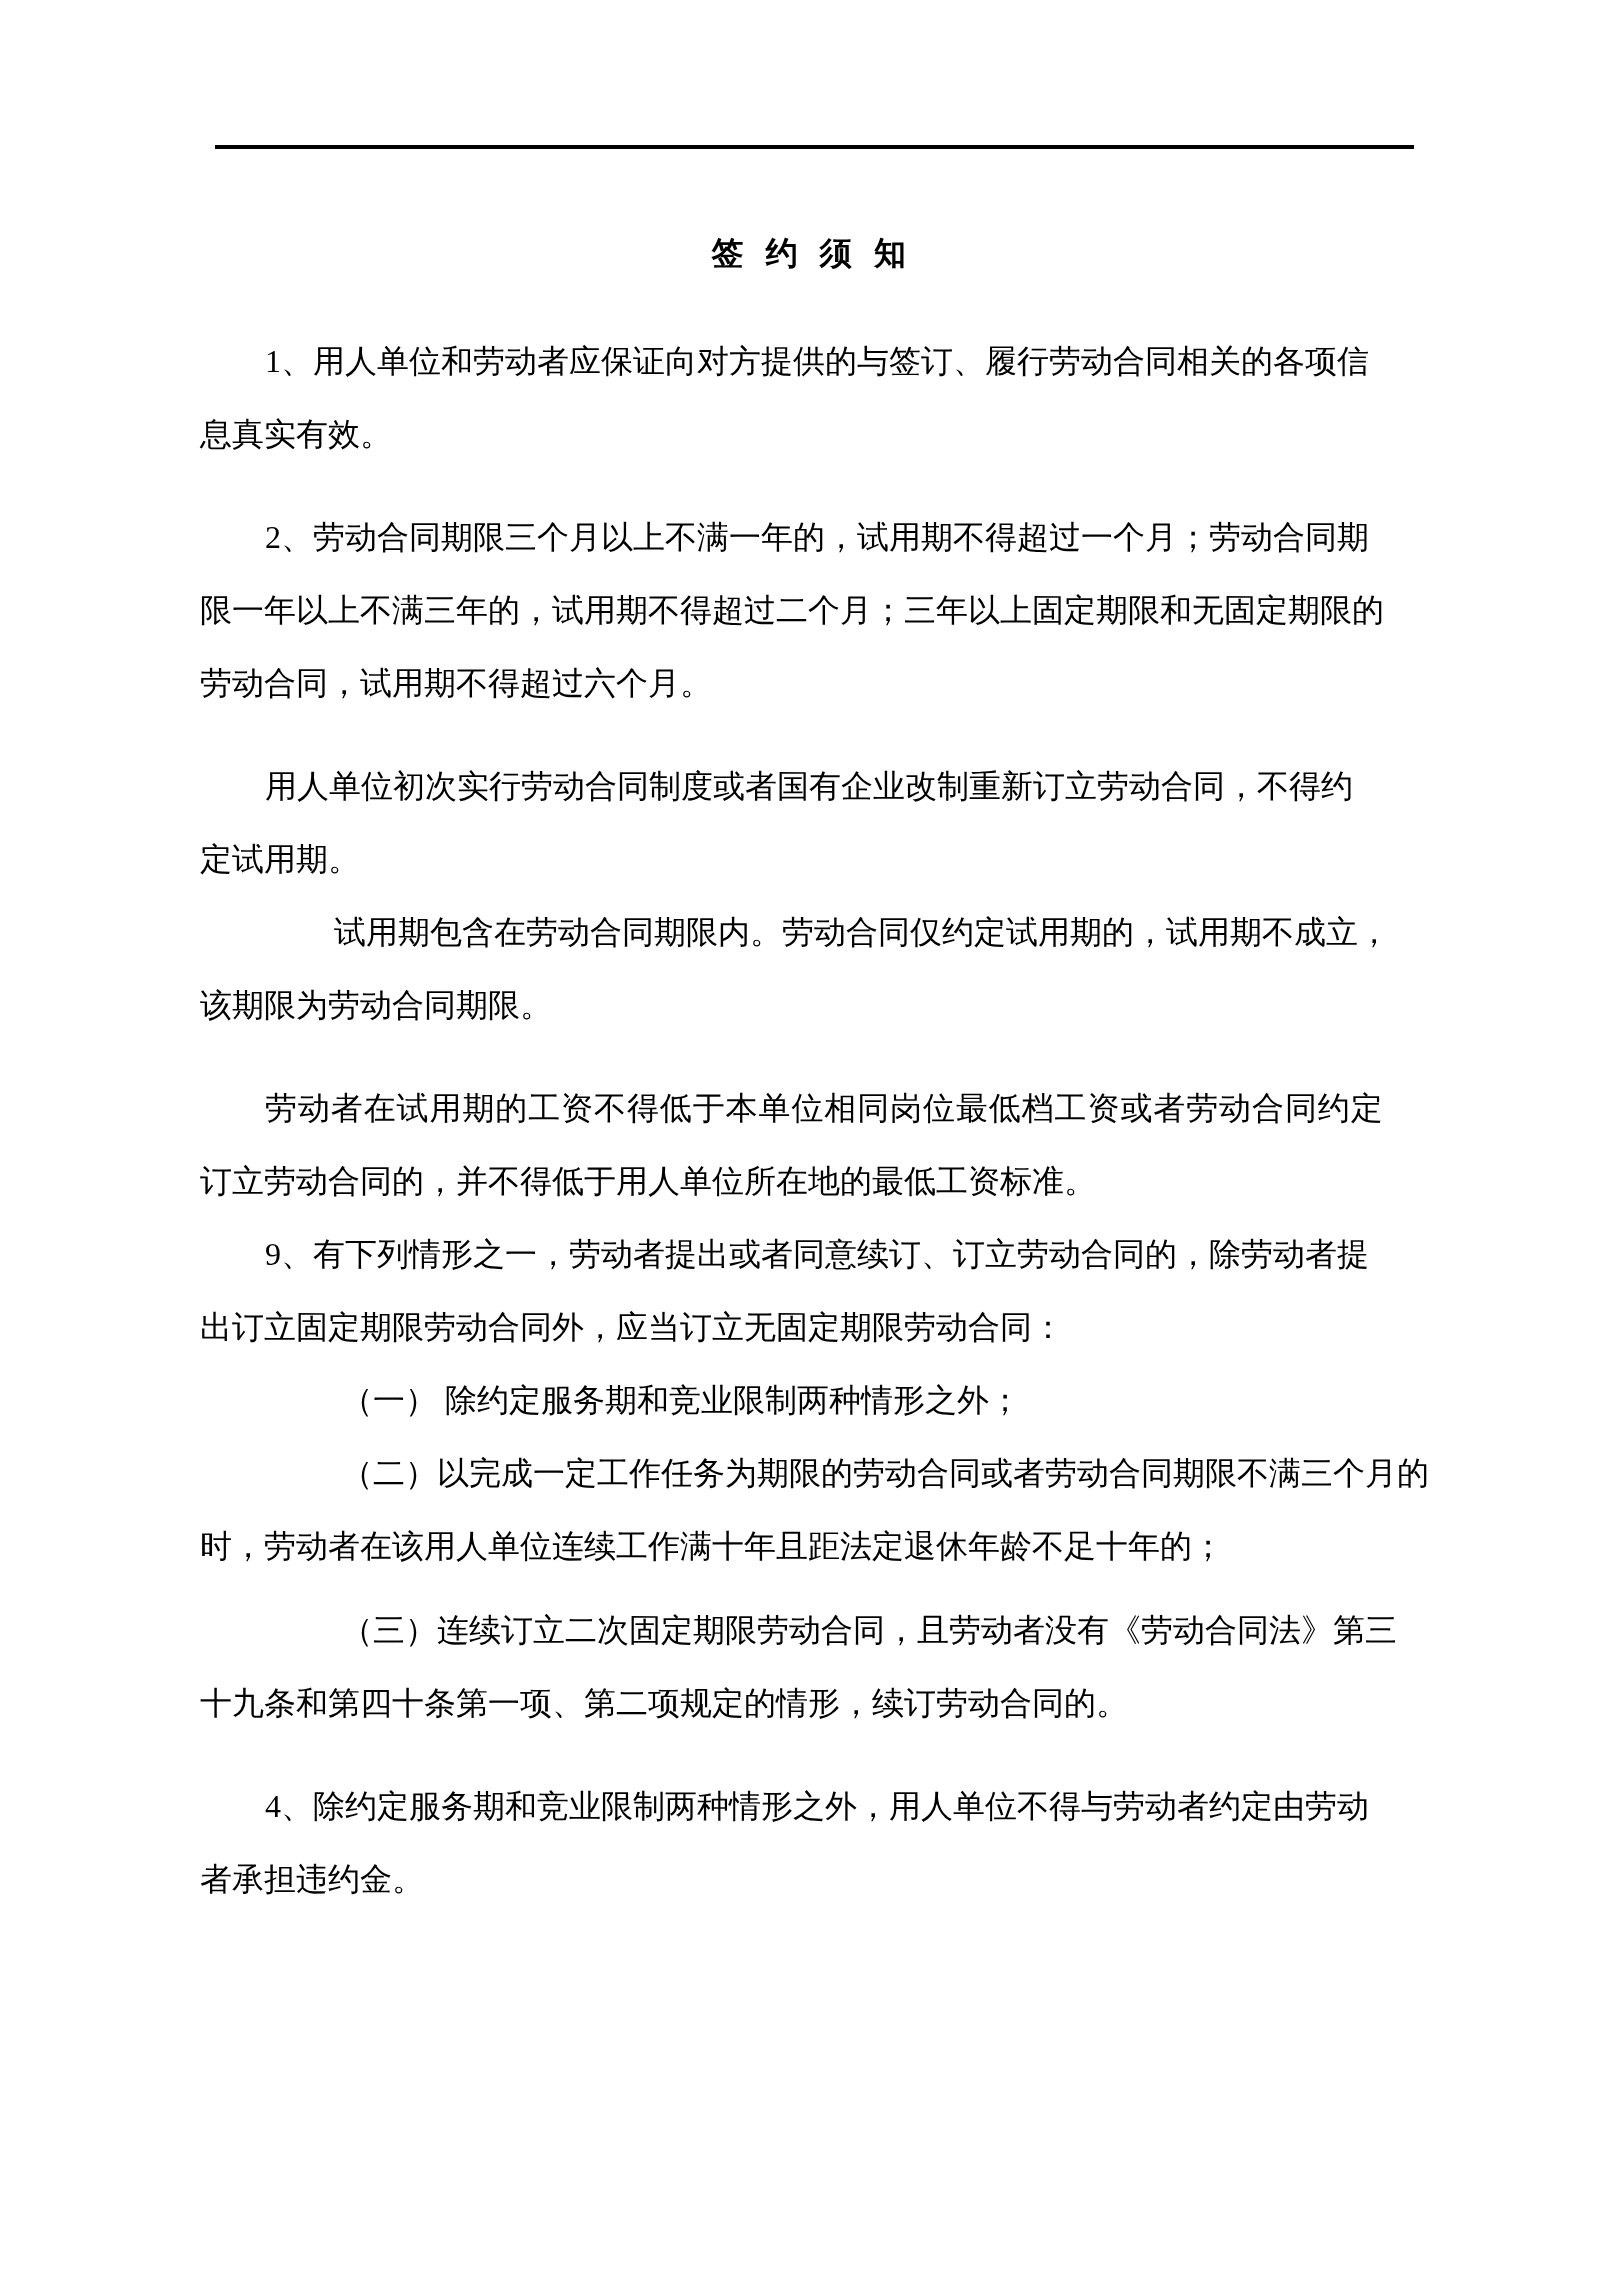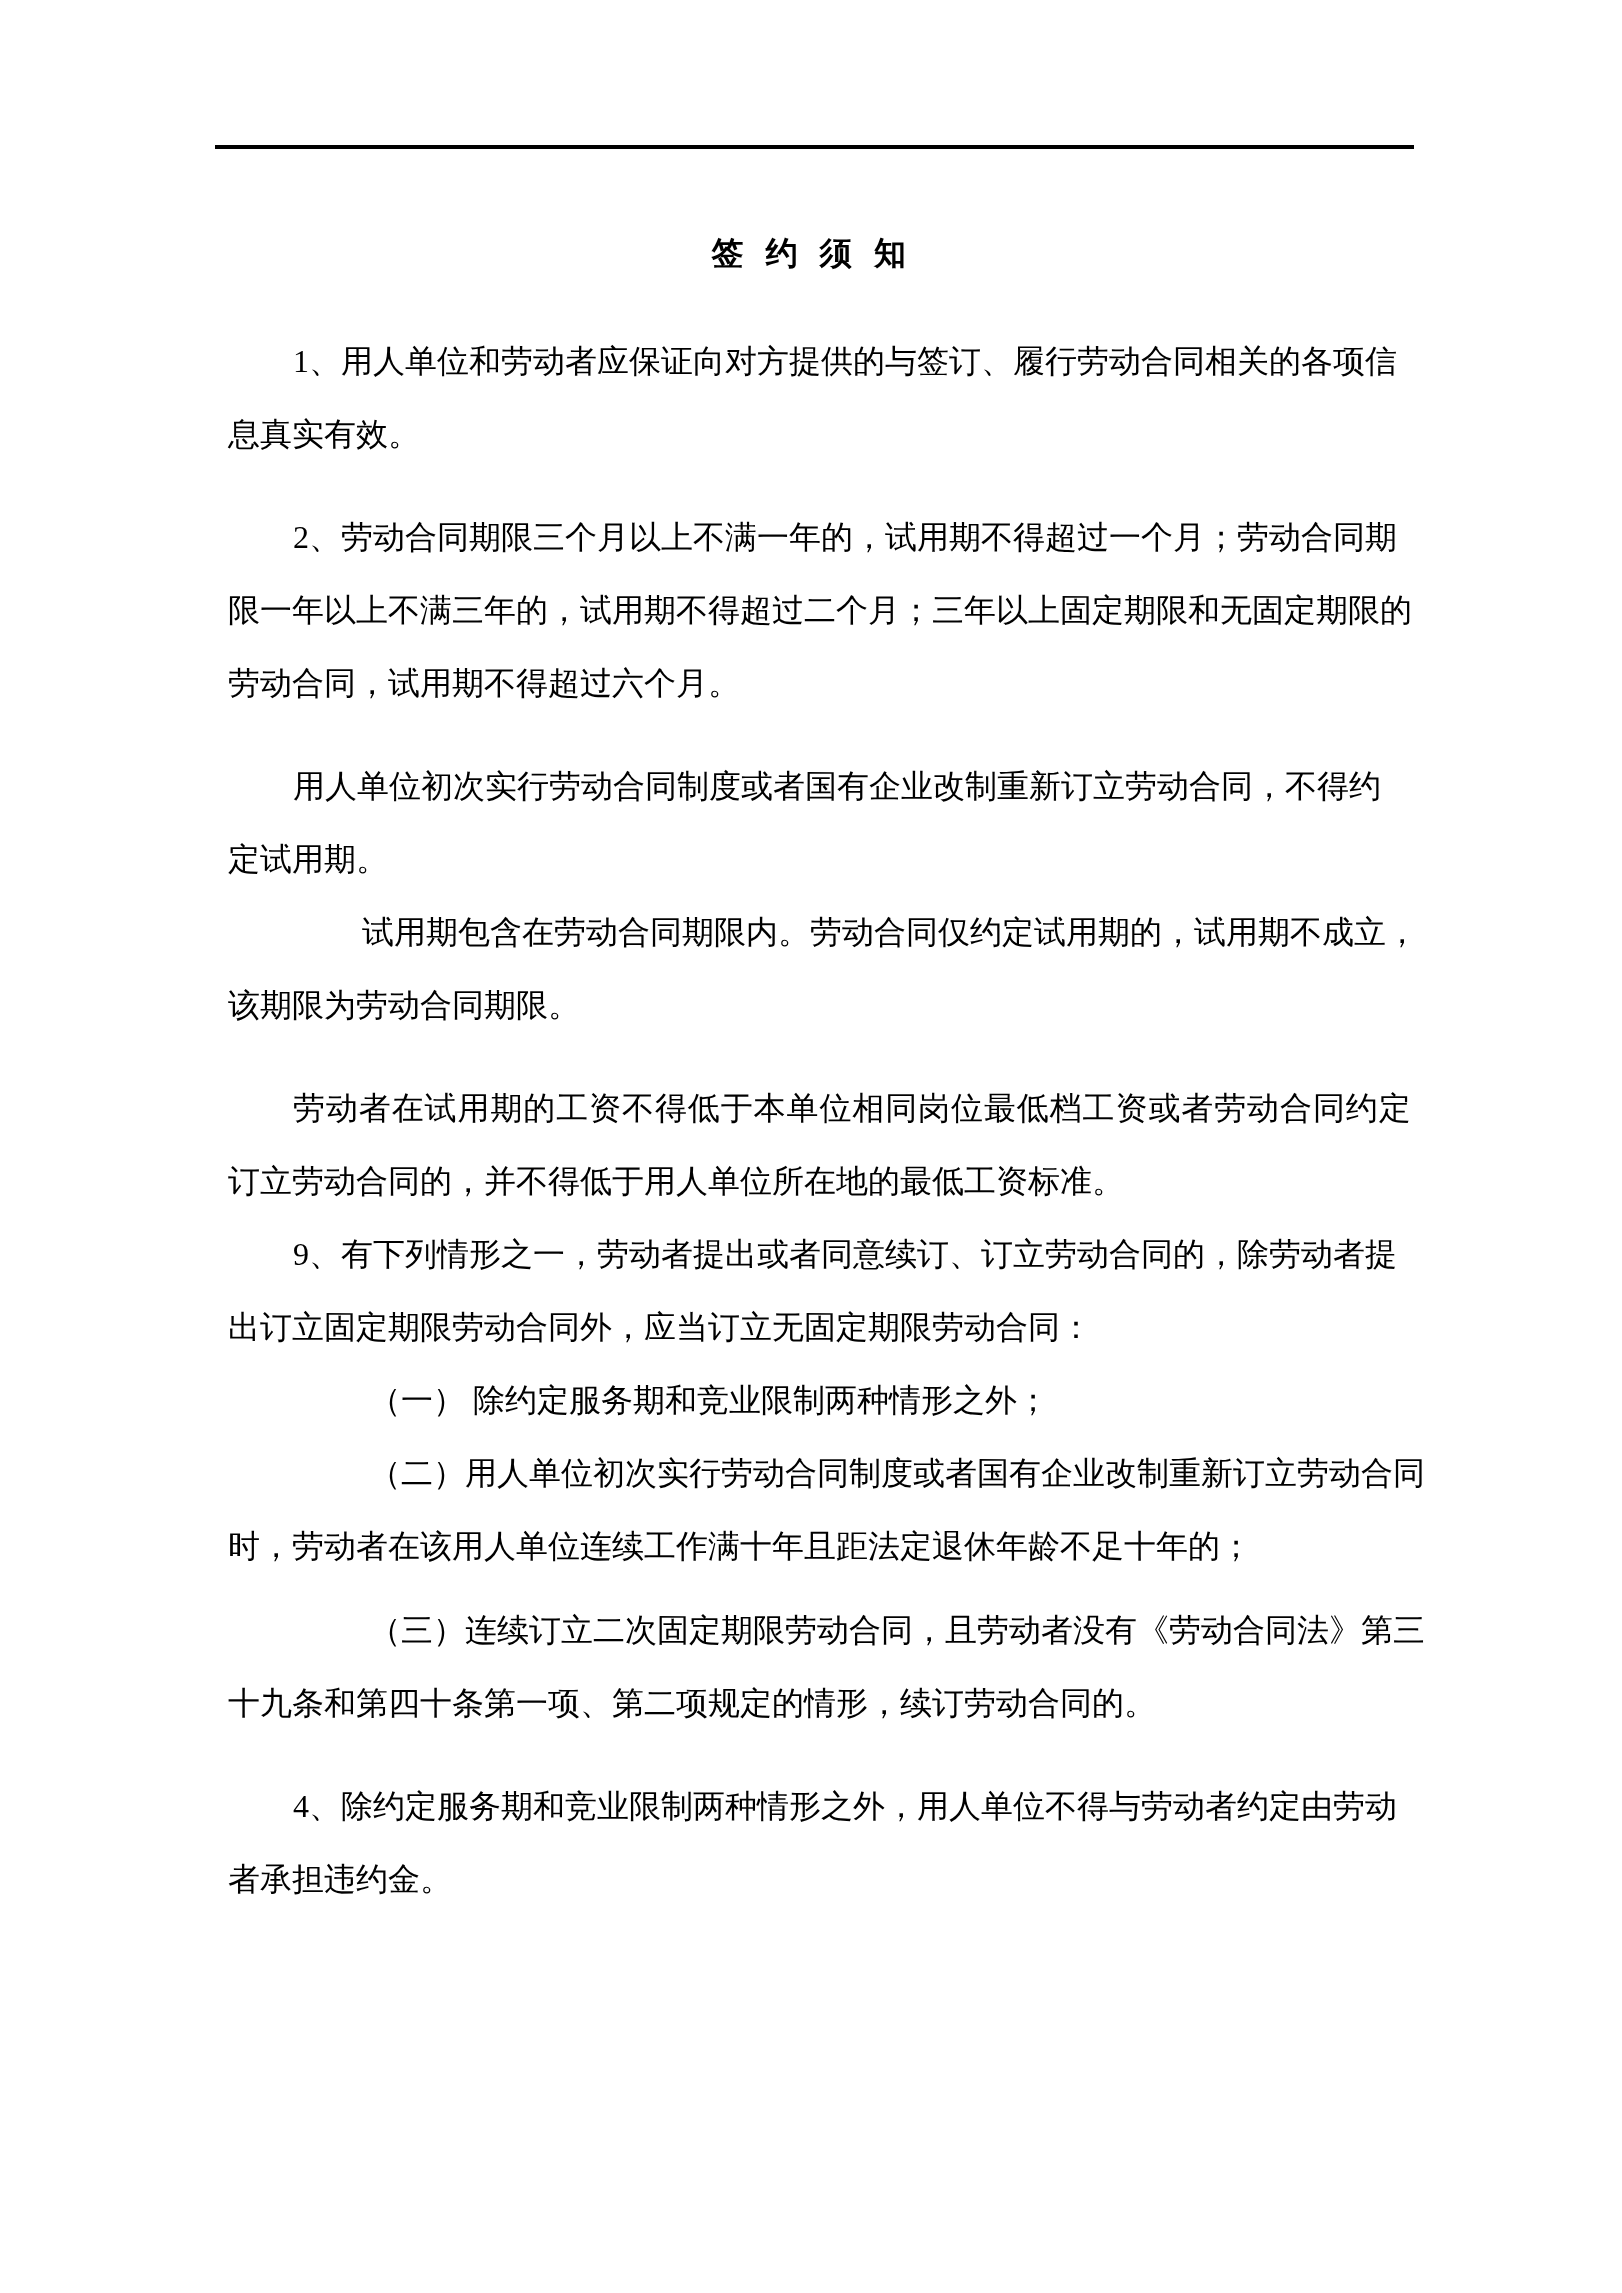--- a/index.html
+++ b/index.html
@@ -33,21 +33,21 @@
     font-family: "DejaVu Sans", "Liberation Sans", sans-serif;
     font-weight: 600;
     font-size: 32px;
     line-height: 58px;
     letter-spacing: 5.5px;
     color: #000000;
     white-space: pre;
   }
   .doc-body {
     position: absolute;
-    left: 228px;
+    left: 200px;
     top: 325px;
     width: 1194px;
     font-family: "Liberation Serif", serif;
     font-size: 32px;
     color: #000000;
   }
   .para { margin: 0; }
   .line {
     height: 73px;
     line-height: 73px;
@@ -100,21 +100,21 @@
     <div class="para">
       <div class="line ind-num">9、有下列情形之一，劳动者提出或者同意续订、订立劳动合同的，除劳动者提</div>
       <div class="line">出订立固定期限劳动合同外，应当订立无固定期限劳动合同：</div>
     </div>
 
     <div class="para">
       <div class="line ind-sub">（一） 除约定服务期和竞业限制两种情形之外；</div>
     </div>
 
     <div class="para">
-      <div class="line ind-sub">（二）用人单位初次实行劳动合同制度或者国有企业改制重新订立劳动合同</div>
+      <div class="line ind-sub">（二）以完成一定工作任务为期限的劳动合同或者劳动合同期限不满三个月的</div>
       <div class="line">时，劳动者在该用人单位连续工作满十年且距法定退休年龄不足十年的；</div>
     </div>
 
     <div class="para gap-sm">
       <div class="line ind-sub">（三）连续订立二次固定期限劳动合同，且劳动者没有《劳动合同法》第三</div>
       <div class="line">十九条和第四十条第一项、第二项规定的情形，续订劳动合同的。</div>
     </div>
 
     <div class="para gap">
       <div class="line ind-num">4、除约定服务期和竞业限制两种情形之外，用人单位不得与劳动者约定由劳动</div>

